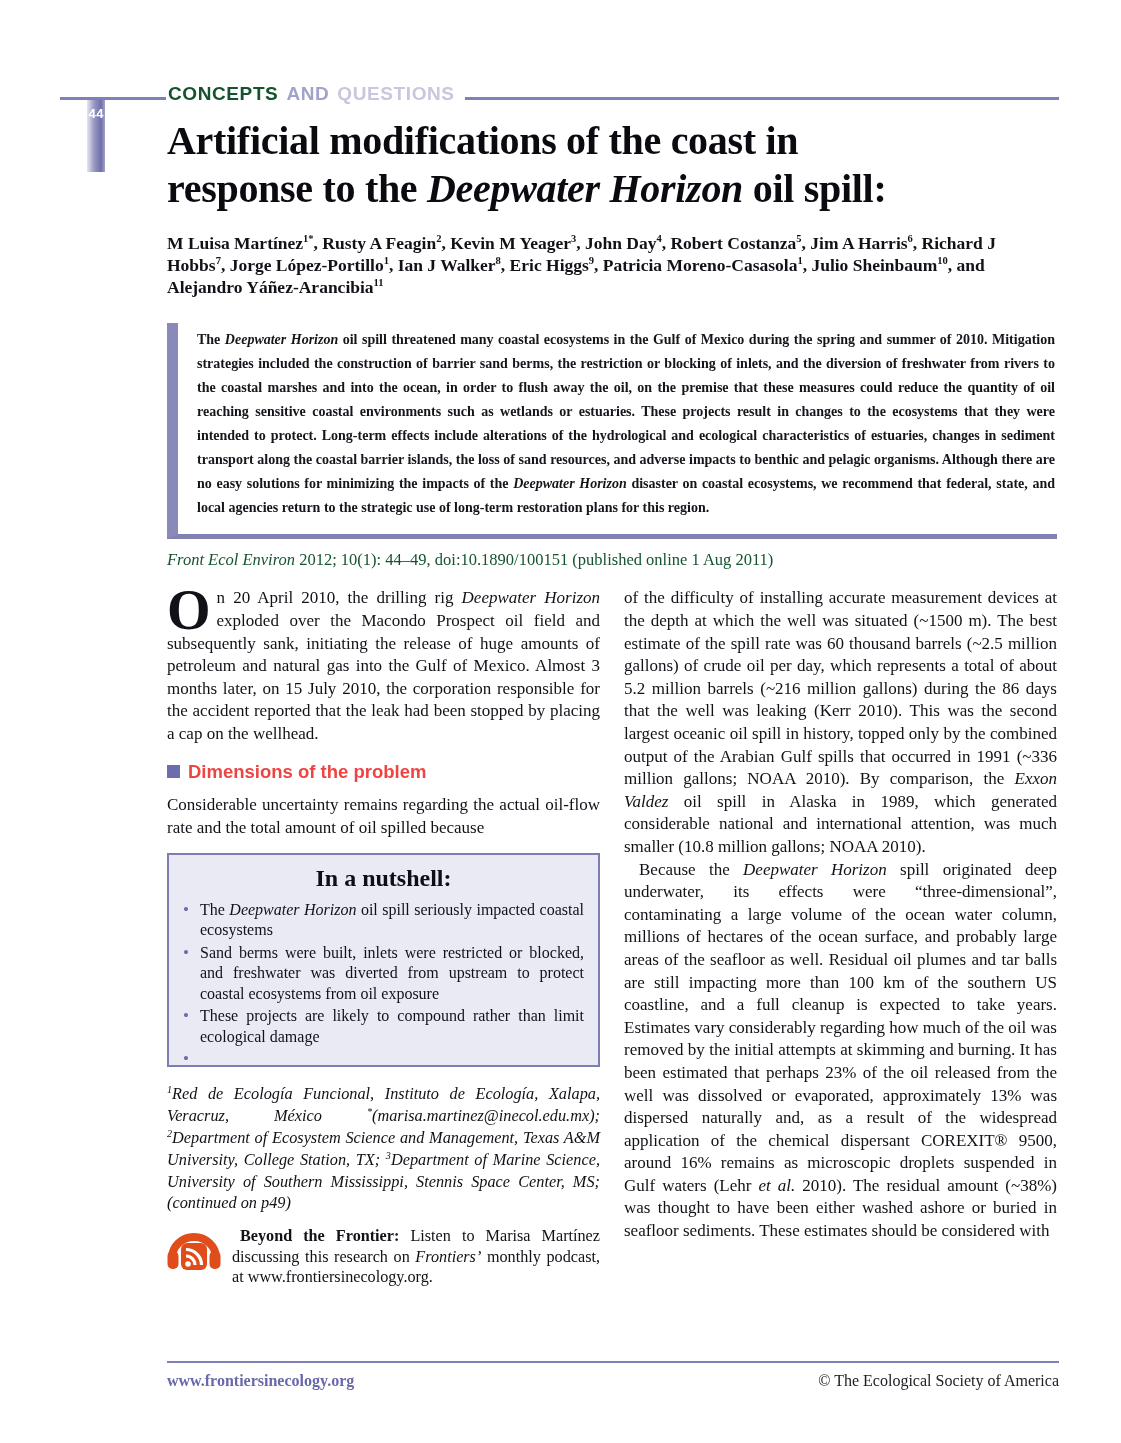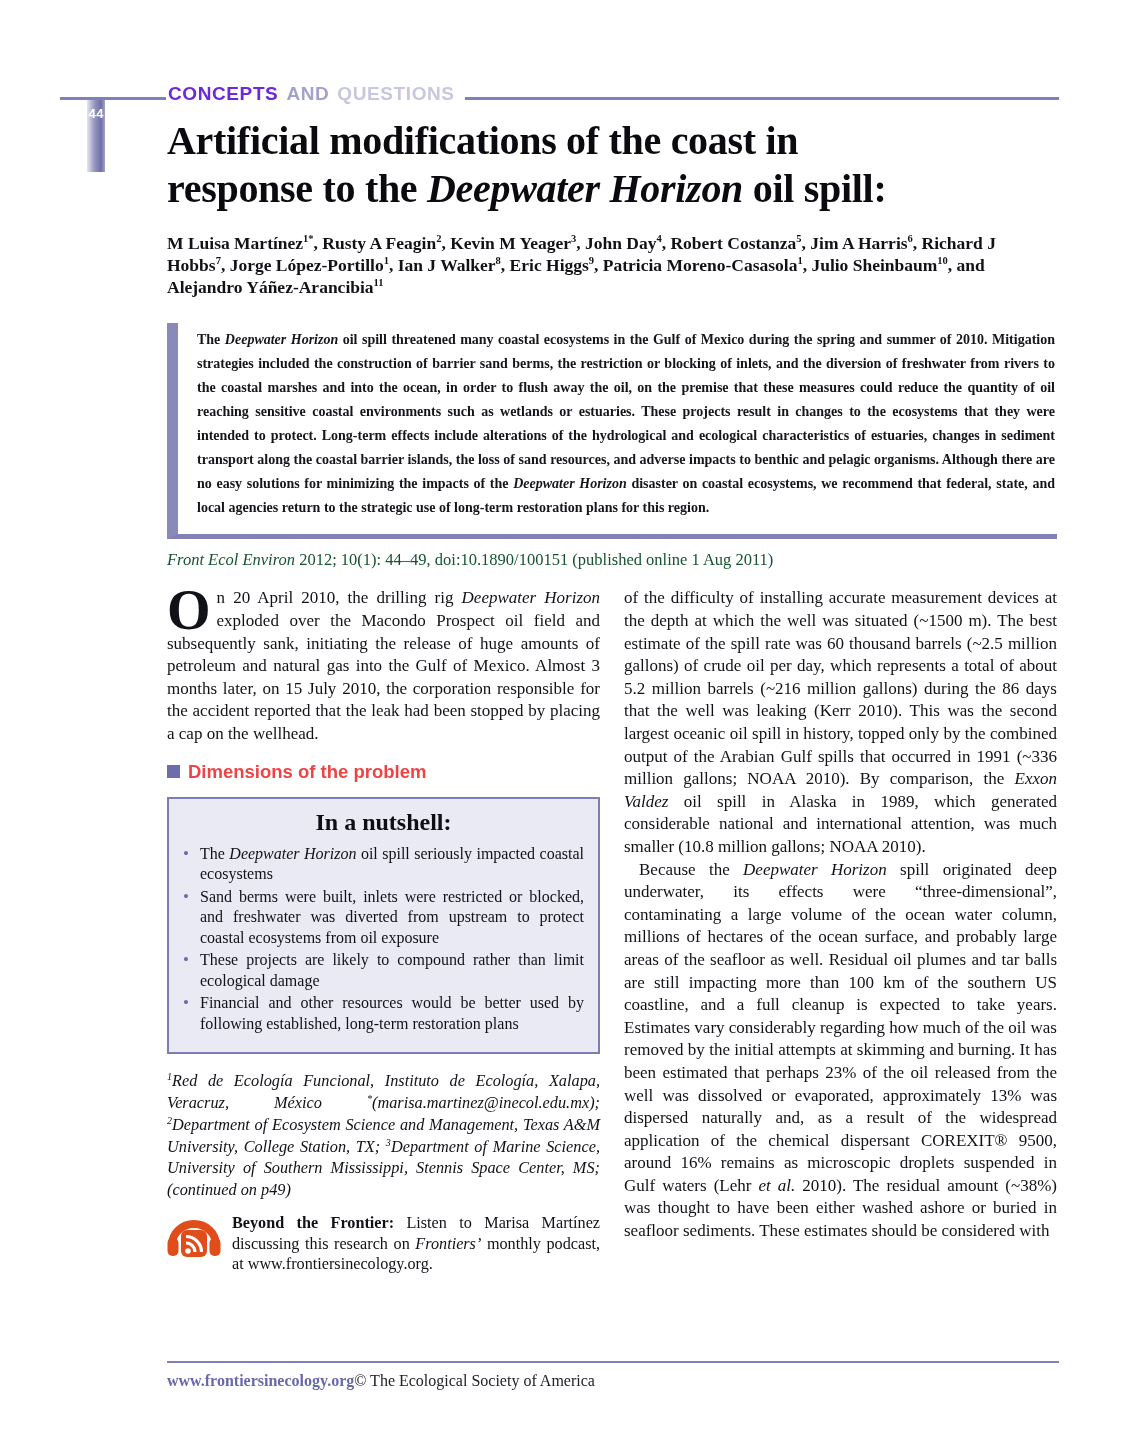--- a/index.html
+++ b/index.html
@@ -13,21 +13,21 @@
   .badge span{font-family:Liberation Mono, monospace;font-weight:bold;font-size:13px;
               color:#ffffff;margin-top:7px;}
 
   
   .kicker{position:absolute;left:60px;right:62px;top:84px;display:flex;align-items:flex-end;}
   .kline{height:3px;background:#8080b8;margin-bottom:3px;}
   .kline-left{width:106px;}
   .kline-right{flex:1;}
   .kw{font-family:"Liberation Sans",sans-serif;font-weight:bold;font-size:19px;
       letter-spacing:0.6px;line-height:1;padding:0 4px;}
-  .k1{color:#6d28d9;padding-left:2px;}
+  .k1{color:#14532d;padding-left:2px;}
   .k2{color:#a2a2cd;}
   .k3{color:#c7c7e0;padding-right:10px;}
 
   .content{position:absolute;left:167px;top:117px;width:890px;}
 
   .title{margin:0;font-size:40px;font-weight:bold;line-height:1.21;color:#0a0a10;letter-spacing:-0.3px;}
 
   .authors{margin:18px 0 0 0;font-weight:bold;font-size:17.5px;line-height:1.27;width:880px;}
   .authors sup{font-size:0.6em;}
 
@@ -53,24 +53,24 @@
   .nut-list{list-style:none;margin:0;padding:0;font-size:16px;line-height:20.5px;}
   .nut-list li{position:relative;padding-left:17px;margin:0 0 2px 0;text-align:justify;}
   .nut-list .dot{position:absolute;left:0;top:0;color:#6d6dab;font-size:17px;}
 
   .footnote{margin:16px 0 0 0;font-style:italic;font-size:16.3px;line-height:21.8px;text-align:justify;}
   .footnote sup{font-size:0.62em;font-style:italic;}
 
   .podcast{margin-top:12px;display:flex;gap:11px;align-items:flex-start;}
   .pod-icon{flex:none;margin-top:2px;}
   .pod-text{margin:0;font-size:16.2px;line-height:20.5px;text-align:justify;}
-  .pod-text b{font-weight:bold;}
+  .pod-text b{font-weight:bold;margin-left:8px;}
 
   .footer{position:absolute;left:167px;right:62px;top:1361px;border-top:2px solid #8080b8;
-          padding-top:9px;display:flex;font-size:16px;}
+          padding-top:9px;display:flex;justify-content:space-between;font-size:16px;}
   .f-url{color:#6868aa;font-weight:bold;}
   .f-copy{color:#202028;}
 
   em{font-style:italic;}
   sup{line-height:0;}
 </style>
 </head>
 <body>
 
 <div class="page">
@@ -100,28 +100,29 @@
     <div class="columns">
 
       <div class="col">
         <p class="para"><span class="dropcap">O</span><span>n 20 April 2010, the drilling rig </span><em>Deepwater Horizon</em><span> exploded over the Macondo Prospect oil field and subsequently sank, initiating the release of huge amounts of petroleum and natural gas into the Gulf of Mexico. Almost 3 months later, on 15 July 2010, the corporation responsible for the accident reported that the leak had been stopped by placing a cap on the wellhead.</span></p>
 
         <h2 class="sechead">
             <span class="sq"></span>
             <span>Dimensions of the problem</span>
           </h2>
 
+        <p class="para">Considerable uncertainty remains regarding the actual oil-flow rate and the total amount of oil spilled because</p>
 
         <div class="nutshell">
           <div class="nut-title">In a nutshell:</div>
           <ul class="nut-list">
             <li><span class="dot">•</span><span><span>The </span><em>Deepwater Horizon</em><span> oil spill seriously impacted coastal ecosystems</span></span></li>
             <li><span class="dot">•</span><span>Sand berms were built, inlets were restricted or blocked, and freshwater was diverted from upstream to protect coastal ecosystems from oil exposure</span></li>
             <li><span class="dot">•</span><span>These projects are likely to compound rather than limit ecological damage</span></li>
-            <li><span class="dot">•</span><span>Financial and other resources would be better used by following established, long-term restoration plans</span></li>
+            <li><span class="dot">•</span></li>
           </ul>
         </div>
 
         <p class="footnote"><sup>1</sup><span>Red de Ecología Funcional, Instituto de Ecología, Xalapa, Veracruz, México </span><sup>*</sup><span>(marisa.martinez@inecol.edu.mx); </span><sup>2</sup><span>Department of Ecosystem Science and Management, Texas A&amp;M University, College Station, TX; </span><sup>3</sup><span>Department of Marine Science, University of Southern Mississippi, Stennis Space Center, MS; (continued on p49)</span></p>
 
         <div class="podcast">
           <svg class="pod-icon" width="54" height="46" viewBox="0 0 54 46" xmlns="http://www.w3.org/2000/svg">
             <path d="M5 30 A22 21 0 0 1 49 30" fill="none" stroke="#e04c1a" stroke-width="8"></path>
             <rect x="0.5" y="23" width="11" height="18" rx="5" fill="#e04c1a"></rect>
             <rect x="42.5" y="23" width="11" height="18" rx="5" fill="#e04c1a"></rect>

